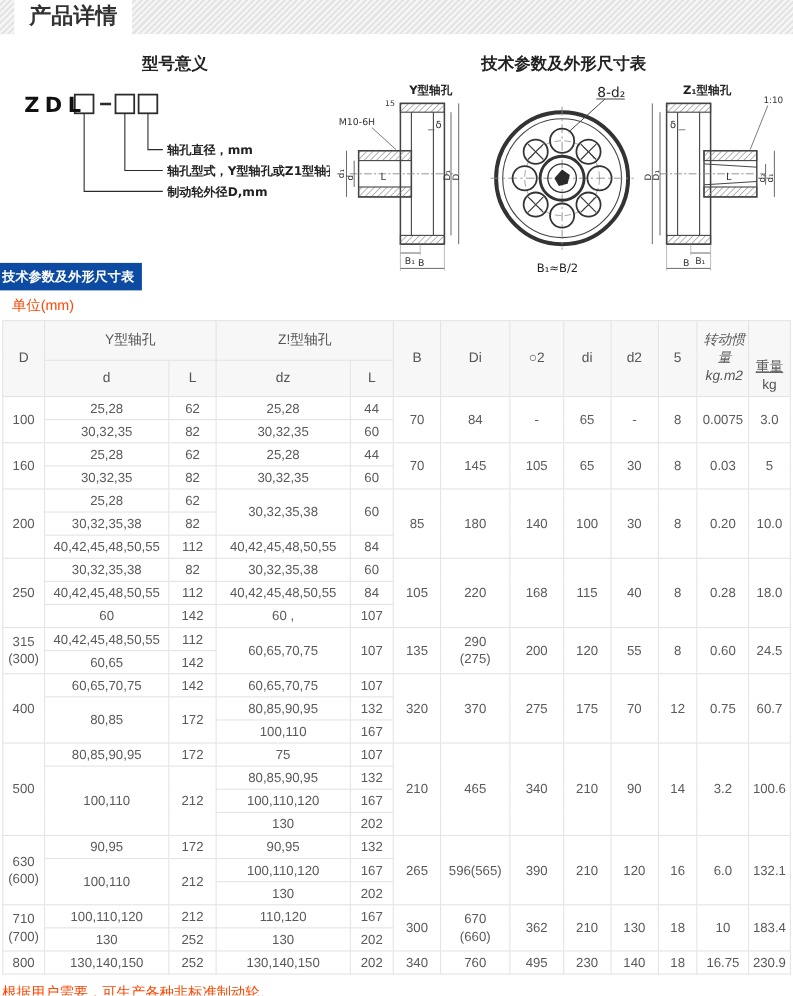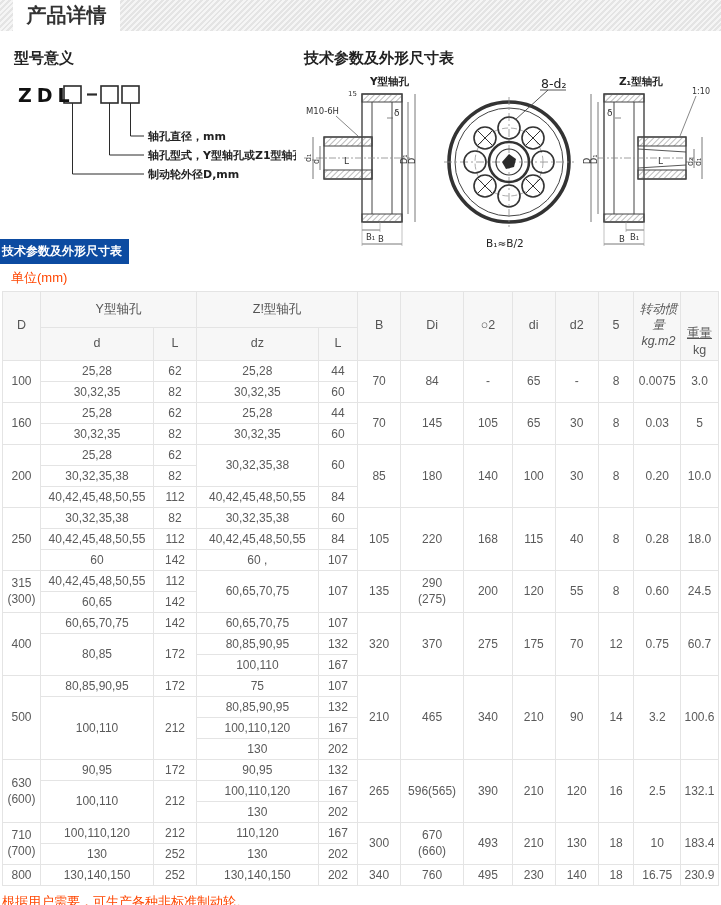--- a/index.html
+++ b/index.html
@@ -6,21 +6,21 @@
   html,body { background:#fff; }
   body { width:721px; height:905px; font-family:"Liberation Sans","DejaVu Sans",sans-serif; color:#333; overflow:hidden; }
 
   
   .tabstrip { height:31px; background:#e9e9e9;
     background-image:repeating-linear-gradient(135deg, rgba(255,255,255,.55) 0 2px, rgba(0,0,0,.025) 2px 4px); }
   .tab { display:inline-block; margin-left:13px; width:107px; height:31px; line-height:31px;
     background:#fff; text-align:center; font-size:20px; font-weight:bold; color:#333; }
 
   
-  .top-section { display:flex; padding:14px 0 0 14px; height:206px; }
+  .top-section { display:flex; padding:14px 0 0 14px; height:206px;text-align:center; }
   .model-block { width:290px; }
   .model-block h3, .drawing-block h3 { font-size:15px; font-weight:bold; color:#222; margin:4px 0 6px 0; }
   .drawing-block { flex:1; }
   svg text { font-family:"DejaVu Sans",sans-serif; }
 
   
   .section-bar { display:inline-block; background:#0c4ba1; color:#fff; font-size:12px; font-weight:bold;
     padding:4px 7px 4px 2px; margin:2px 0 0 0; min-width:128px; }
   .unit-note { color:#ff4500; font-size:13px; margin:5px 0 4px 11px; }
 
@@ -411,21 +411,21 @@
         <td>90,95</td>
         <td>172</td>
         <td>90,95</td>
         <td>132</td>
         <td rowspan="3">265</td>
         <td rowspan="3">596(565)</td>
         <td rowspan="3">390</td>
         <td rowspan="3">210</td>
         <td rowspan="3">120</td>
         <td rowspan="3">16</td>
-        <td rowspan="3">2.5</td>
+        <td rowspan="3">6.0</td>
         <td rowspan="3">132.1</td>
       </tr>
       <tr>
         <td rowspan="2">100,110</td>
         <td rowspan="2">212</td>
         <td>100,110,120</td>
         <td>167</td>
       </tr>
       <tr>
         <td>130</td>
@@ -434,21 +434,21 @@
       <tr>
         <td rowspan="2">710
 (700)</td>
         <td>100,110,120</td>
         <td>212</td>
         <td>110,120</td>
         <td>167</td>
         <td rowspan="2">300</td>
         <td rowspan="2">670
 (660)</td>
-        <td rowspan="2">493</td>
+        <td rowspan="2">362</td>
         <td rowspan="2">210</td>
         <td rowspan="2">130</td>
         <td rowspan="2">18</td>
         <td rowspan="2">10</td>
         <td rowspan="2">183.4</td>
       </tr>
       <tr>
         <td>130</td>
         <td>252</td>
         <td>130</td>

